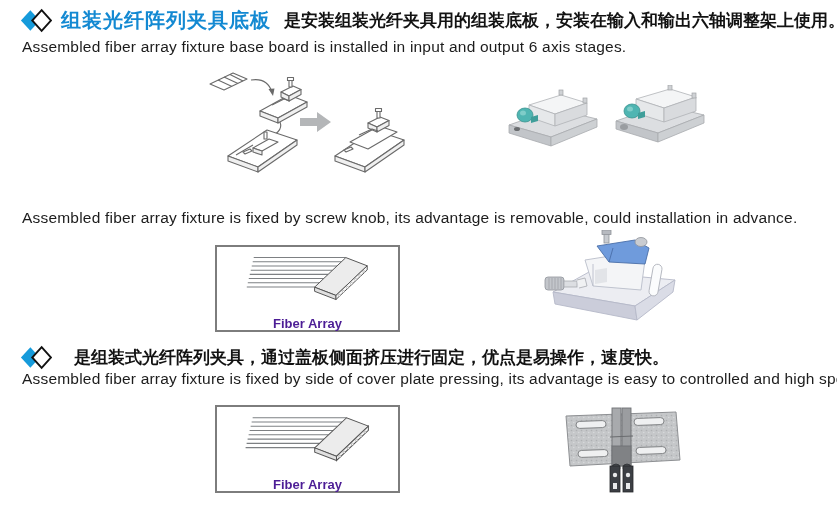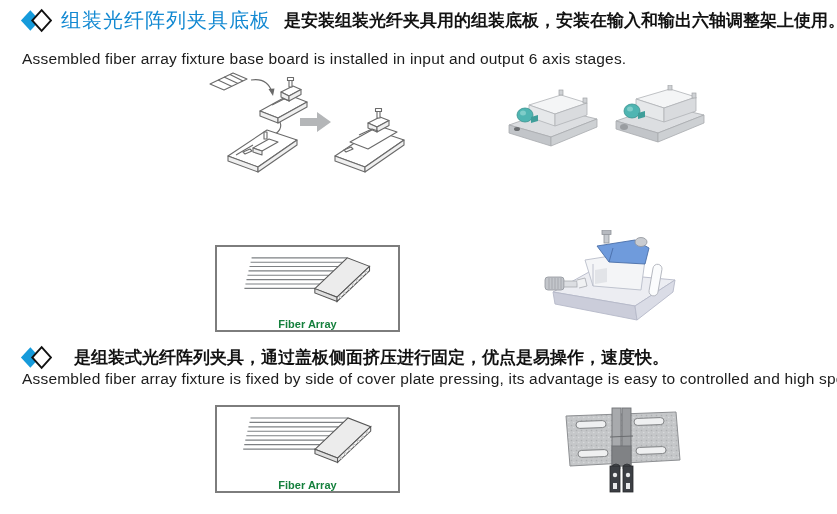--- a/index.html
+++ b/index.html
@@ -2,46 +2,46 @@
 <html><head>
 <meta charset="utf-8">
 <style>
   html,body { margin:0; padding:0; background:#ffffff; }
   .page {
     position:relative; width:837px; height:514px; background:#ffffff;
     font-family:"Liberation Sans", sans-serif; overflow:hidden;
   }
   .header { position:absolute; left:20px; display:flex; align-items:center; white-space:nowrap; }
   .dd-icon { width:32px; height:25px; flex:0 0 auto; margin-right:9px; }
-  .title-zh { color:#1389d2; font-weight:normal; font-size:20px; letter-spacing:1px; }
+  .title-zh { color:#1389d2; font-weight:bold; font-size:20px; letter-spacing:1px; }
   .desc-zh { color:#121212; font-weight:bold; font-size:17px; margin-left:13px; letter-spacing:0; }
   .desc-en { position:absolute; left:22px; color:#1c1c1c; font-size:15.5px; letter-spacing:0.2px; white-space:nowrap; }
   .figure { position:absolute; }
   .fiberbox {
     position:absolute; width:185px; height:87px; border:2px solid #7d7d7d; background:#fff;
     display:flex; flex-direction:column; align-items:center; box-sizing:border-box;
   }
   .fiberbox svg { margin-top:4px; }
-  .fiberlabel { font-weight:bold; font-size:11px; color:#15803d; line-height:1; margin-top:15px; }
+  .fiberlabel { font-weight:bold; font-size:13px; color:#4c1d95; line-height:1; margin-top:15px; }
   svg { display:block; }
 </style>
 </head>
 <body>
 
 <div class="page">
 
   <div class="header" style="top:7px">
     <svg class="dd-icon" viewBox="0 0 34 26">
       <polygon points="11,2 21,13 11,24 1,13" fill="#169bdb"></polygon>
       <polygon points="23,2 33,13 23,24 13,13" fill="#ffffff" stroke="#111111" stroke-width="2"></polygon>
     </svg>
     <span class="title-zh">组装光纤阵列夹具底板</span>
     <span class="desc-zh">是安装组装光纤夹具用的组装底板，安装在输入和输出六轴调整架上使用。</span>
   </div>
-  <div class="desc-en" style="top:50px">Assembled fiber array fixture base board is installed in input and output 6 axis stages.</div>
+  <div class="desc-en" style="top:38px">Assembled fiber array fixture base board is installed in input and output 6 axis stages.</div>
 
   <svg class="figure" style="left:196px; top:71px" width="215" height="112" viewBox="0 0 215 112" fill="#ffffff" stroke="#6a6a6a" stroke-width="1.1" stroke-linejoin="round">
 
     <polygon points="14,13 37,2 51,8 28,19"></polygon>
     <line x1="22" y1="9" x2="36" y2="15.5"></line>
     <line x1="28" y1="6" x2="42" y2="12.5"></line>
     <line x1="34" y1="3.5" x2="47" y2="10"></line>
 
     <path d="M55,9 C67,7 73,12 76,21" fill="none"></path>
     <polygon points="72.5,18 77,25 78.5,17.5" fill="#6a6a6a" stroke="none"></polygon>
@@ -106,20 +106,21 @@
     <polygon points="24,14 24,28 52,37 52,23" fill="#e6e8ea" stroke="#b0b3b6" stroke-width="0.8"></polygon>
     <polygon points="52,23 84,12 84,26 52,37" fill="#d9dbde" stroke="#b0b3b6" stroke-width="0.8"></polygon>
     <rect x="56" y="0" width="4" height="5" fill="#cfd2d5" stroke="#a0a3a6" stroke-width="0.7"></rect>
     <rect x="80" y="8" width="4" height="5" fill="#cfd2d5" stroke="#a0a3a6" stroke-width="0.7"></rect>
     <ellipse cx="20" cy="26" rx="8" ry="7" fill="#4fb5b2" stroke="#3a938f" stroke-width="0.8"></ellipse>
     <ellipse cx="18" cy="24" rx="3" ry="2.5" fill="#7fcdc9"></ellipse>
     <polygon points="26,28 33,26 33,32 26,34" fill="#3f9e9a"></polygon>
     <ellipse cx="12" cy="42" rx="4" ry="3" fill="#9a9da1"></ellipse>
   </svg>
 
+  <div class="desc-en" style="top:209px">Assembled fiber array fixture is fixed by screw knob, its advantage is removable, could installation in advance.</div>
 
   <div class="fiberbox" style="left:215px; top:245px">
     <svg width="160" height="62" viewBox="0 0 160 62">
       <g stroke="#7d8083" stroke-width="1.3">
         <line x1="14" y1="8" x2="126" y2="8"></line>
         <line x1="12.8" y1="13.1" x2="120.6" y2="13.1"></line>
         <line x1="11.6" y1="18.2" x2="115.2" y2="18.2"></line>
         <line x1="10.4" y1="23.3" x2="109.8" y2="23.3"></line>
         <line x1="9.2" y1="28.4" x2="104.4" y2="28.4"></line>
         <line x1="8" y1="33.5" x2="99" y2="33.5"></line>

